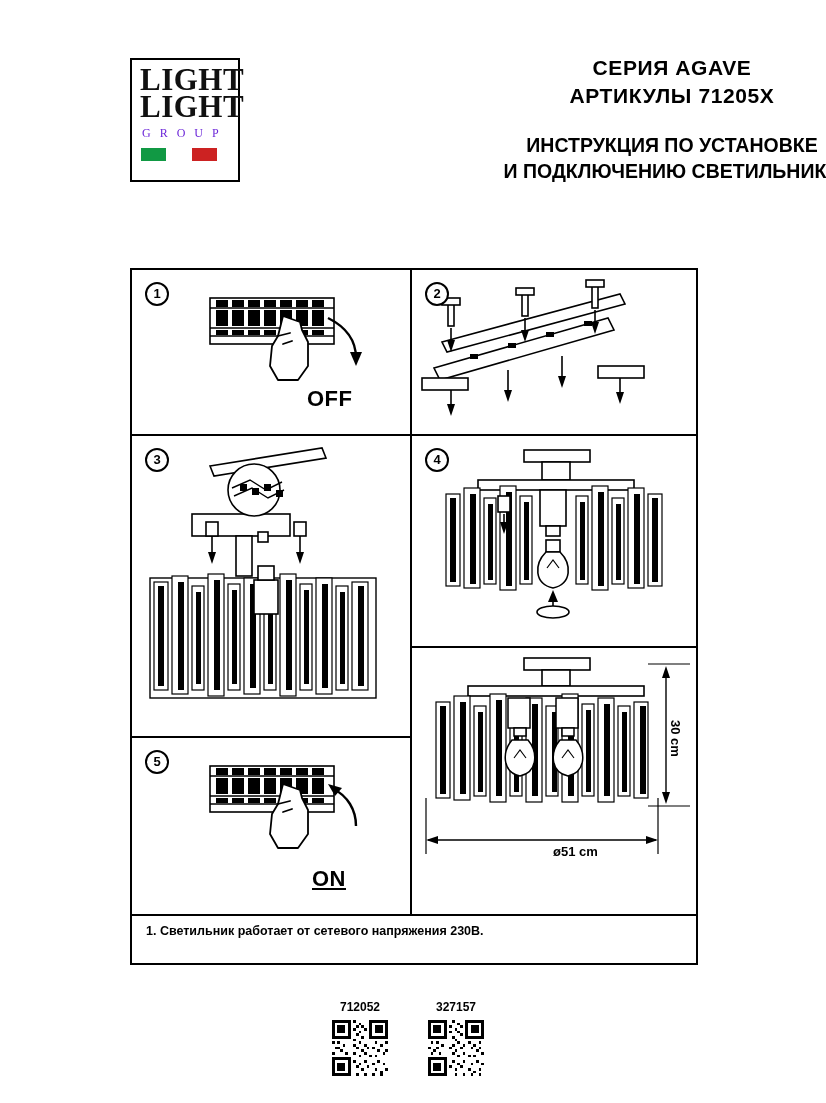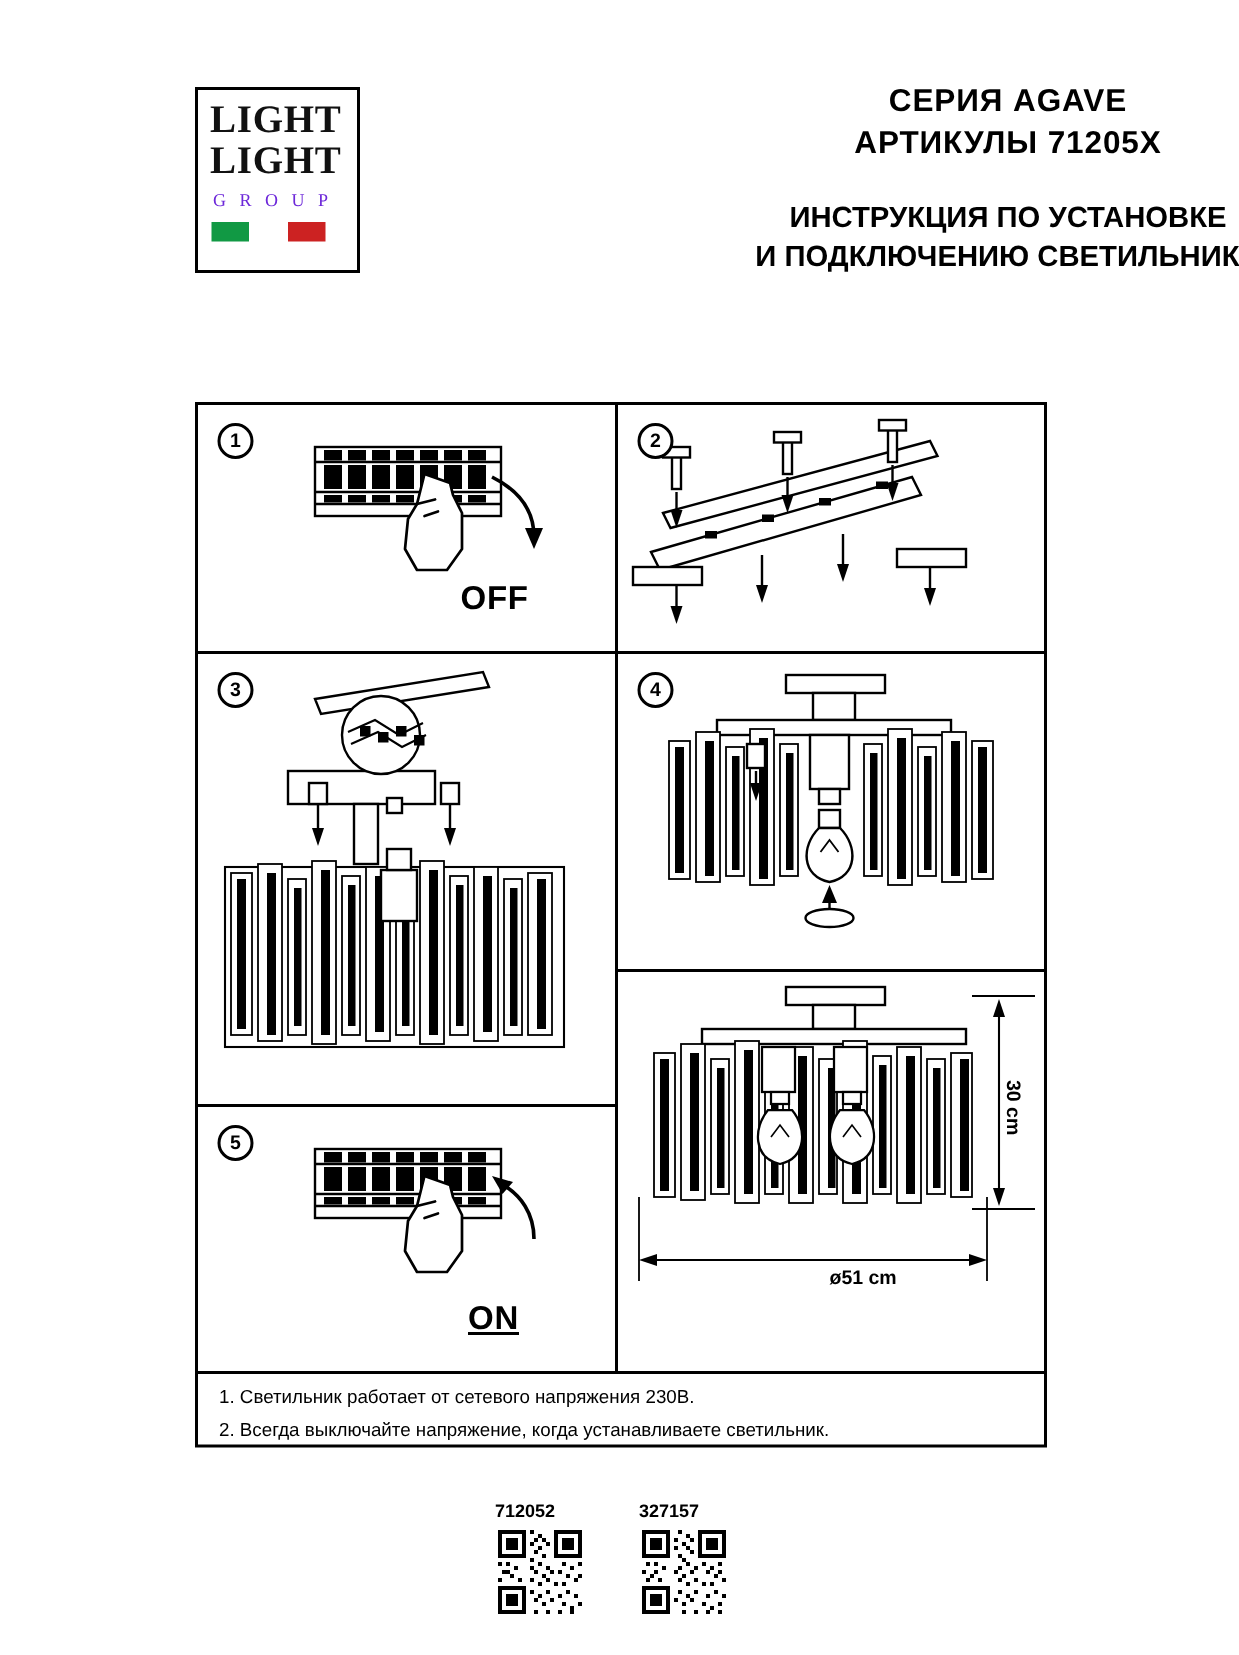--- a/index.html
+++ b/index.html
@@ -39,21 +39,21 @@
     border: 2px solid #000;
     background: #fff;
     box-sizing: border-box;
   }
   .logo-text {
     position: absolute;
     left: 8px;
     top: 6px;
     font-family: "Liberation Serif", serif;
     font-weight: bold;
-    font-size: 26px;
+    font-size: 31px;
     line-height: 27px;
     letter-spacing: 0.5px;
     color: #111;
   }
   .logo-sub {
     position: absolute;
     left: 10px;
     top: 66px;
     font-family: "Liberation Serif", serif;
     font-size: 12px;
@@ -161,34 +161,35 @@
 
   
   .notes {
     position: absolute;
     left: 146px;
     top: 920px;
     width: 540px;
   }
   .notes div {
     font-size: 12.5px;
-    font-weight: normal;
+    font-weight: bold;
     line-height: 22px;
   }
 
   
   .qr-area {
     position: absolute;
     left: 330px;
     top: 1000px;
     width: 180px;
   }
   .qr-item {
     position: absolute;
     width: 60px;
+    text-align: center;
   }
   .qr-caption {
     font-size: 12px;
     font-weight: bold;
     margin-bottom: 6px;
     white-space: nowrap;
   }
   .qr-img { width: 56px; height: 56px; display: block; margin: 0 auto; }
 
   svg { display: block; }
@@ -578,21 +579,20 @@
       </svg>
       <div class="onoff" style="left:180px; top:128px;text-decoration:underline;">ON</div>
     </div>
 
     <div class="cell" style="left:0; top:646px; width:564px; height:47px;">
     </div>
   </div>
 
   <div class="notes">
     <div>1. Светильник работает от сетевого напряжения 230В.</div>
-    <div>2. Всегда выключайте напряжение, когда устанавливаете светильник.</div>
   </div>
 
   <div class="qr-area">
 
     <div class="qr-item" style="left:0px; top:0px;">
       <div class="qr-caption">712052</div>
       <svg class="qr-img" viewBox="0 0 21 21" shape-rendering="crispEdges">
         <rect width="21" height="21" fill="#fff"></rect>
         <g fill="#000">
           <rect x="0" y="0" width="7" height="1"></rect>

